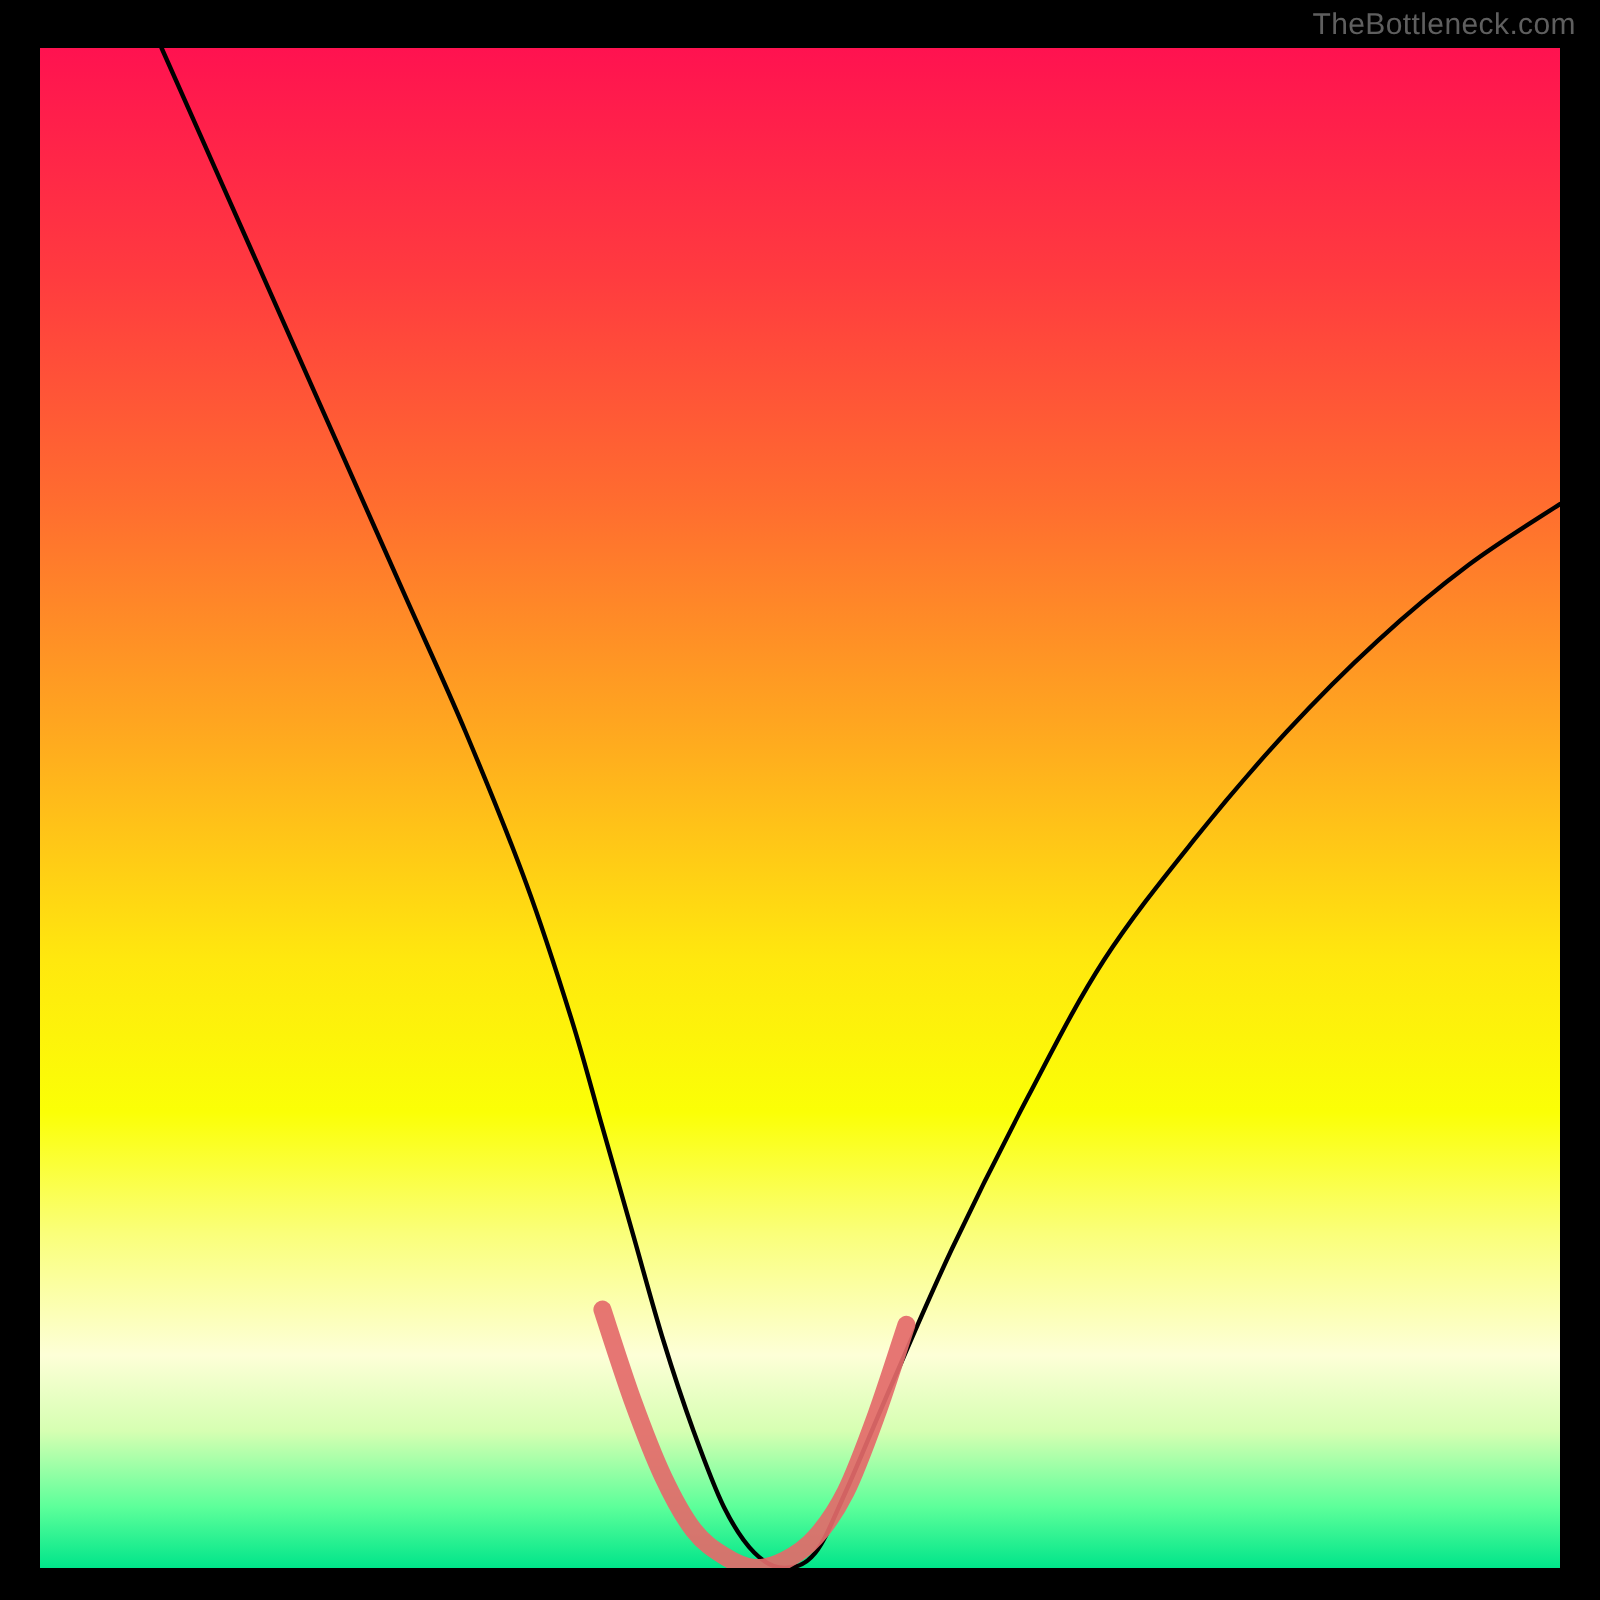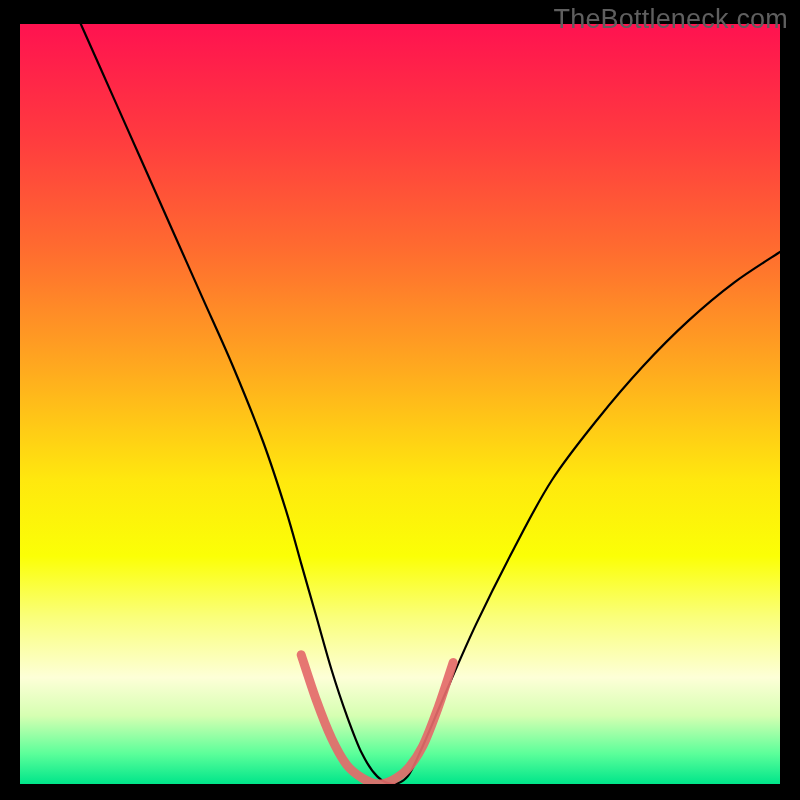--- a/index.html
+++ b/index.html
@@ -9,21 +9,21 @@
     height: 800px;
     background: #000;
     position: relative;
     font-family: Arial, sans-serif;
   }
   .watermark {
     position: absolute;
     top: 4px;
     right: 12px;
     color: #5f5f5f;
-    font-size: 27px;
+    font-size: 15px;
     z-index: 10;
     letter-spacing: 0.2px;
   }
   .plot-frame {
     position: absolute;
     left: 20px;
     top: 24px;
     width: 760px;
     height: 760px;
     background: #000;

